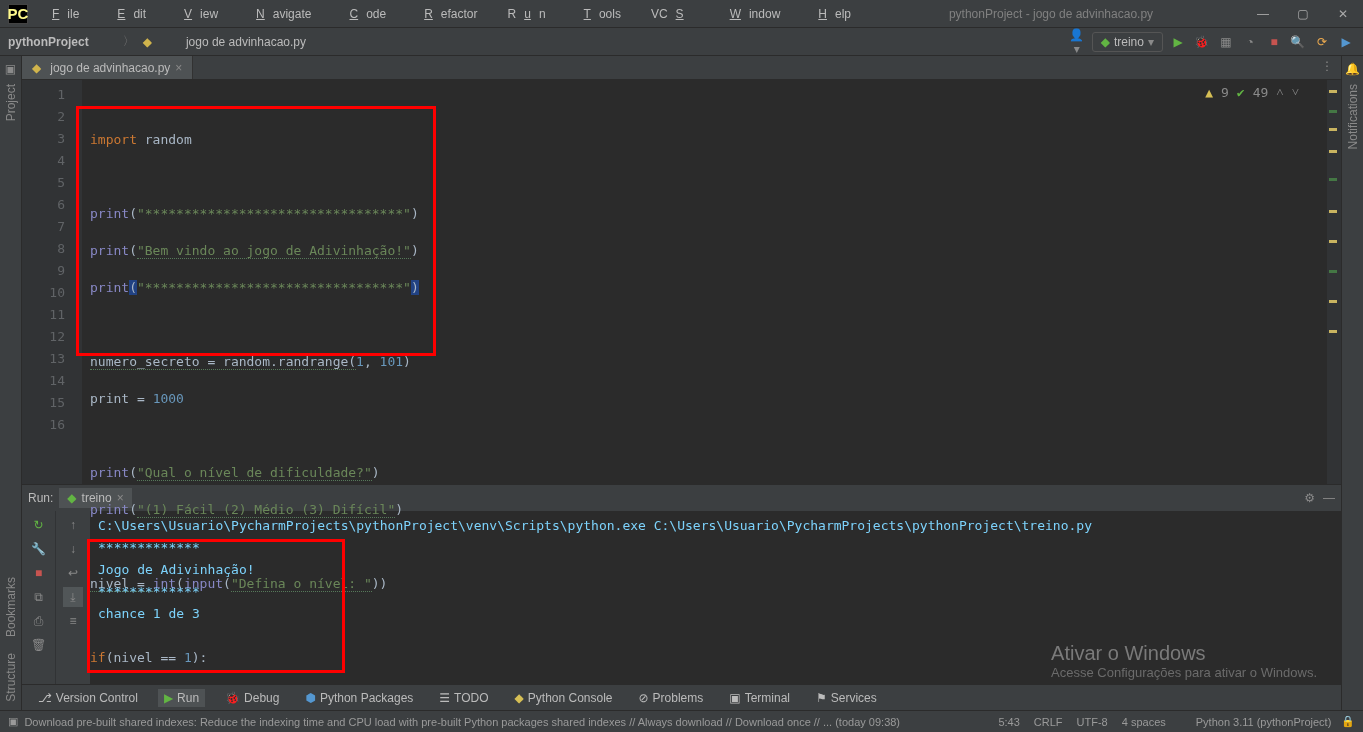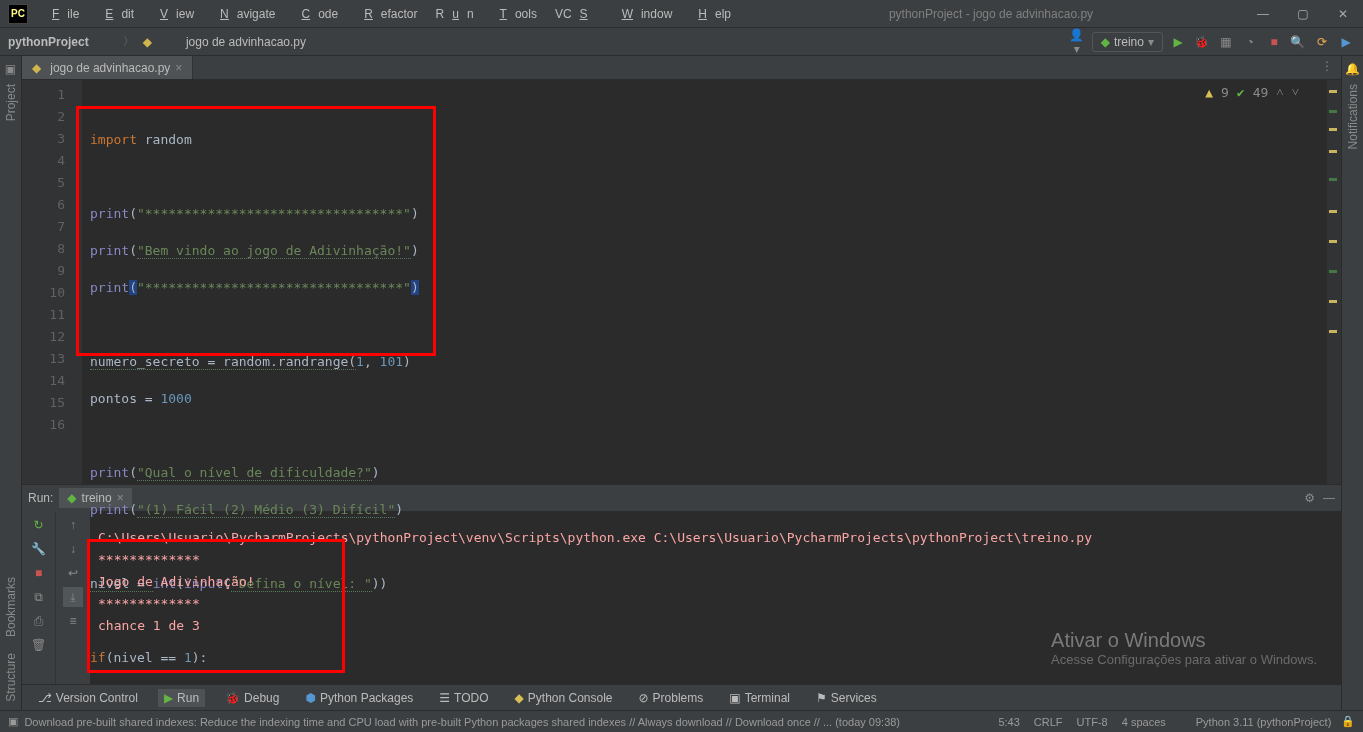--- a/index.html
+++ b/index.html
@@ -17,28 +17,28 @@
   background: #3c3f41;
   display: flex;
   align-items: center;
   border-bottom: 1px solid #2b2b2b;
 }
 .app-icon {
   width: 20px; height: 20px;
   margin: 0 8px;
   background: #000;
   color: #fffa8c;
-  font-size: 10px;
+  font-size: 15px;
   font-weight: bold;
   display: inline-flex;
   align-items: center;
   justify-content: center;
   border: 1px solid #444;
 }
-.menubar { display: flex; gap: 2px; }
+.menubar { display: flex; gap: 14px; }
 .menubar span { padding: 4px 8px; cursor: pointer; }
 .mnemonic { text-decoration: underline; }
 .title-text { flex: 1; text-align: center; color: #808080; }
 .win-controls { display: flex; align-items: center; }
 .win-btn { width: 40px; height: 28px; text-align: center; line-height: 28px; color: #aaa; }
 
 .navbar {
   height: 28px; background: #3c3f41;
   display: flex; align-items: center; padding: 0 8px;
   border-bottom: 1px solid #2b2b2b;
@@ -135,39 +135,39 @@
   width: 34px; display:flex; flex-direction: column; gap: 4px; align-items:center;
   padding: 4px 0; border-right: 1px solid #313335; background:#3c3f41;
 }
 .run-side2 {
   width: 34px; display:flex; flex-direction:column; gap:4px; align-items:center;
   padding:4px 0; background:#3c3f41;
 }
 .run-btn-s { width:20px; height:20px; text-align:center; line-height:20px; }
 .console {
   flex:1; font-family: Consolas, monospace; font-size: 13px;
-  color: #fca5a5; padding: 16px 8px; position: relative;
+  color: #7dd3fc; padding: 4px 8px; position: relative;
 }
 .console .cline { height: 22px; line-height: 22px; }
 
 .bottom-toolwindows {
   height: 26px; background: #3c3f41; display:flex; align-items:center;
   padding: 0 10px; gap: 14px; border-top: 1px solid #2b2b2b;
 }
 .tw-item { display:flex; align-items:center; gap:4px; padding: 2px 6px; color:#bbb;}
 .tw-item.active { background: #4e5254; }
 
 .statusbar {
   height: 22px; background: #3c3f41; display:flex; align-items:center;
   padding: 0 8px; font-size: 11px; color:#9a9a9a; border-top:1px solid #2b2b2b;
 }
 .statusbar .sp { flex:1; }
 
 .watermark {
-  position: absolute; right: 46px; bottom: 65px; color: #6b6b6b;
+  position: absolute; right: 46px; bottom: 52px; color: #6b6b6b;
   text-align: left; pointer-events: none;
 }
 .watermark .big { font-size: 20px; color:#7a7a7a;}
 .watermark .small { font-size: 13px; }
 </style>
 </head>
 <body>
 
 <div class="titlebar">
   <span class="app-icon">PC</span>
@@ -268,21 +268,21 @@
           <span class="gray">˄</span>
           <span class="gray">˅</span>
         </div>
 <div class="codeline"><span class="kw">import</span><span> random</span></div>
 <div class="codeline"></div>
 <div class="codeline"><span class="fn">print</span><span>(</span><span class="str">"*********************************"</span><span>)</span></div>
 <div class="codeline"><span class="fn">print</span><span>(</span><span class="str wavy">"Bem vindo ao jogo de Adivinhação!"</span><span>)</span></div>
 <div class="codeline"><span class="fn">print</span><span class="sel">(</span><span class="str">"*********************************"</span><span class="sel">)</span></div>
 <div class="codeline"></div>
 <div class="codeline"><span class="wavy">numero_secreto = random.randrange(</span><span class="num">1</span><span>, </span><span class="num">101</span><span>)</span></div>
-<div class="codeline"><span>pontos = </span><span class="num">1000</span></div>
+<div class="codeline"><span>print = </span><span class="num">1000</span></div>
 <div class="codeline"></div>
 <div class="codeline"><span class="fn">print</span><span>(</span><span class="str wavy">"Qual o nível de dificuldade?"</span><span>)</span></div>
 <div class="codeline"><span class="fn">print</span><span>(</span><span class="str wavy">"(1) Fácil (2) Médio (3) Difícil"</span><span>)</span></div>
 <div class="codeline"></div>
 <div class="codeline"><span class="wavy">nivel = </span><span class="fn">int</span><span>(</span><span class="fn">input</span><span>(</span><span class="str wavy">"Defina o nível: "</span><span>))</span></div>
 <div class="codeline"></div>
 <div class="codeline"><span class="kw">if</span><span>(nivel == </span><span class="num">1</span><span>):</span></div>
       </div>
       <div class="markerbar">
         <div class="marker m-y" style="top:10px;"></div>

